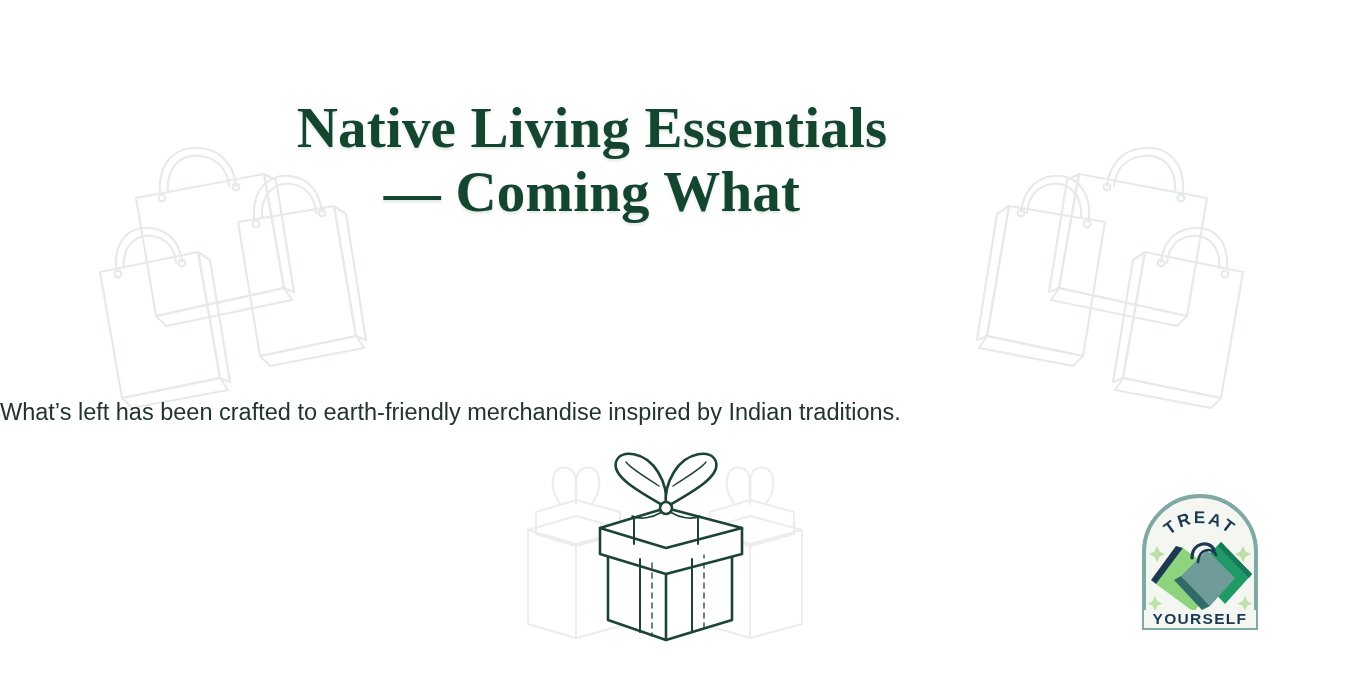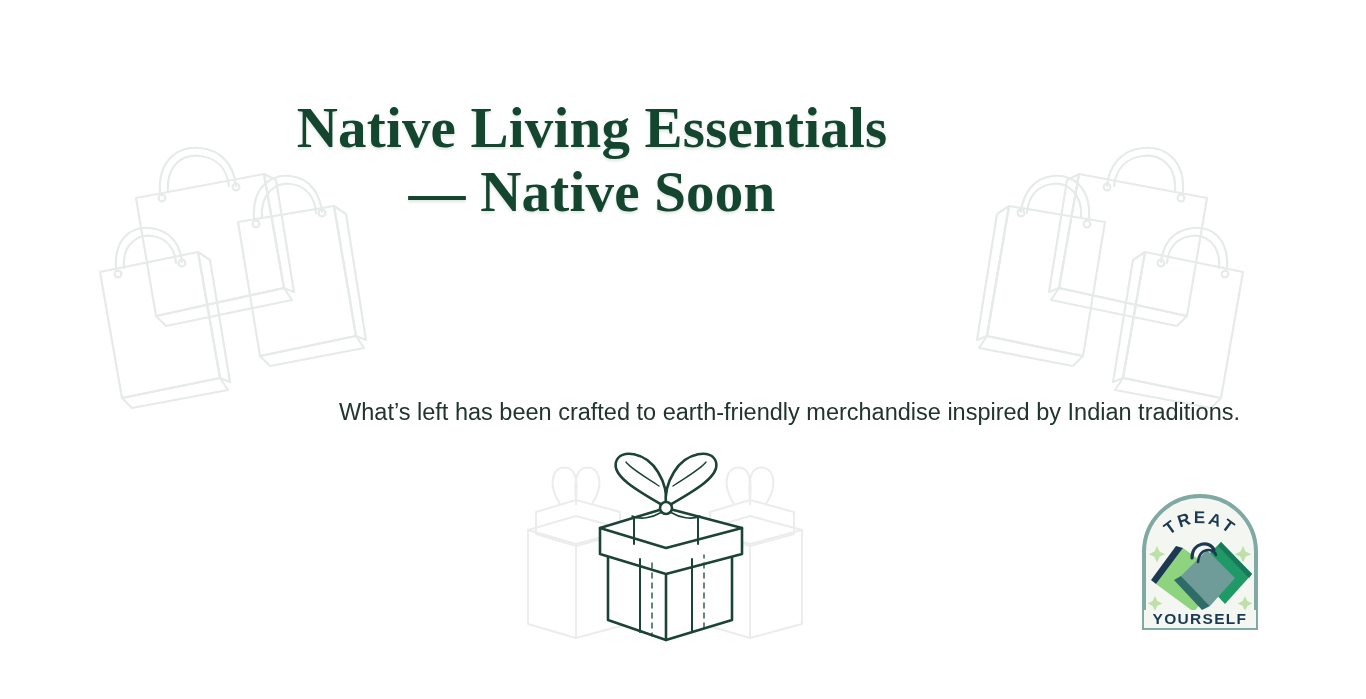--- a/index.html
+++ b/index.html
@@ -63,21 +63,21 @@
     z-index: 5;
   }
   .headline .line { display: block; }
 
   
   .subcopy {
     position: absolute;
     left: 0;
     top: 372px;
     width: 1240px;
-    text-align: right;
+    text-align: left;
     font-family: "Liberation Sans", sans-serif;
     font-size: 23.5px;
     line-height: 1.42;
     color: #22342e;
     z-index: 5;
   }
   .subcopy .line { display: block; }
 
   
   .badge {
@@ -157,21 +157,21 @@
         <path d="M28 128 C26 98 44 86 62 88 C82 90 92 104 94 122"></path>
         <path d="M36 128 C34 104 50 94 64 96 C80 98 87 110 88 123"></path>
         <circle cx="30" cy="134" r="3.4"></circle>
         <circle cx="94" cy="123" r="3.4"></circle>
       </g>
     </svg>
   </div>
 
   <h1 class="headline">
     <span class="line">Native Living Essentials</span>
-    <span class="line">— Native Soon</span>
+    <span class="line">— Coming What</span>
   </h1>
 
   <p class="subcopy">
     <span class="line">What’s left has been crafted to earth-friendly merchandise inspired by Indian traditions.</span>
   </p>
 
   <div class="gift-wrap">
     <svg viewBox="0 0 300 215" fill="none" xmlns="http://www.w3.org/2000/svg">
 
       <g stroke="#ececec" stroke-width="2" stroke-linecap="round" stroke-linejoin="round" fill="none">

